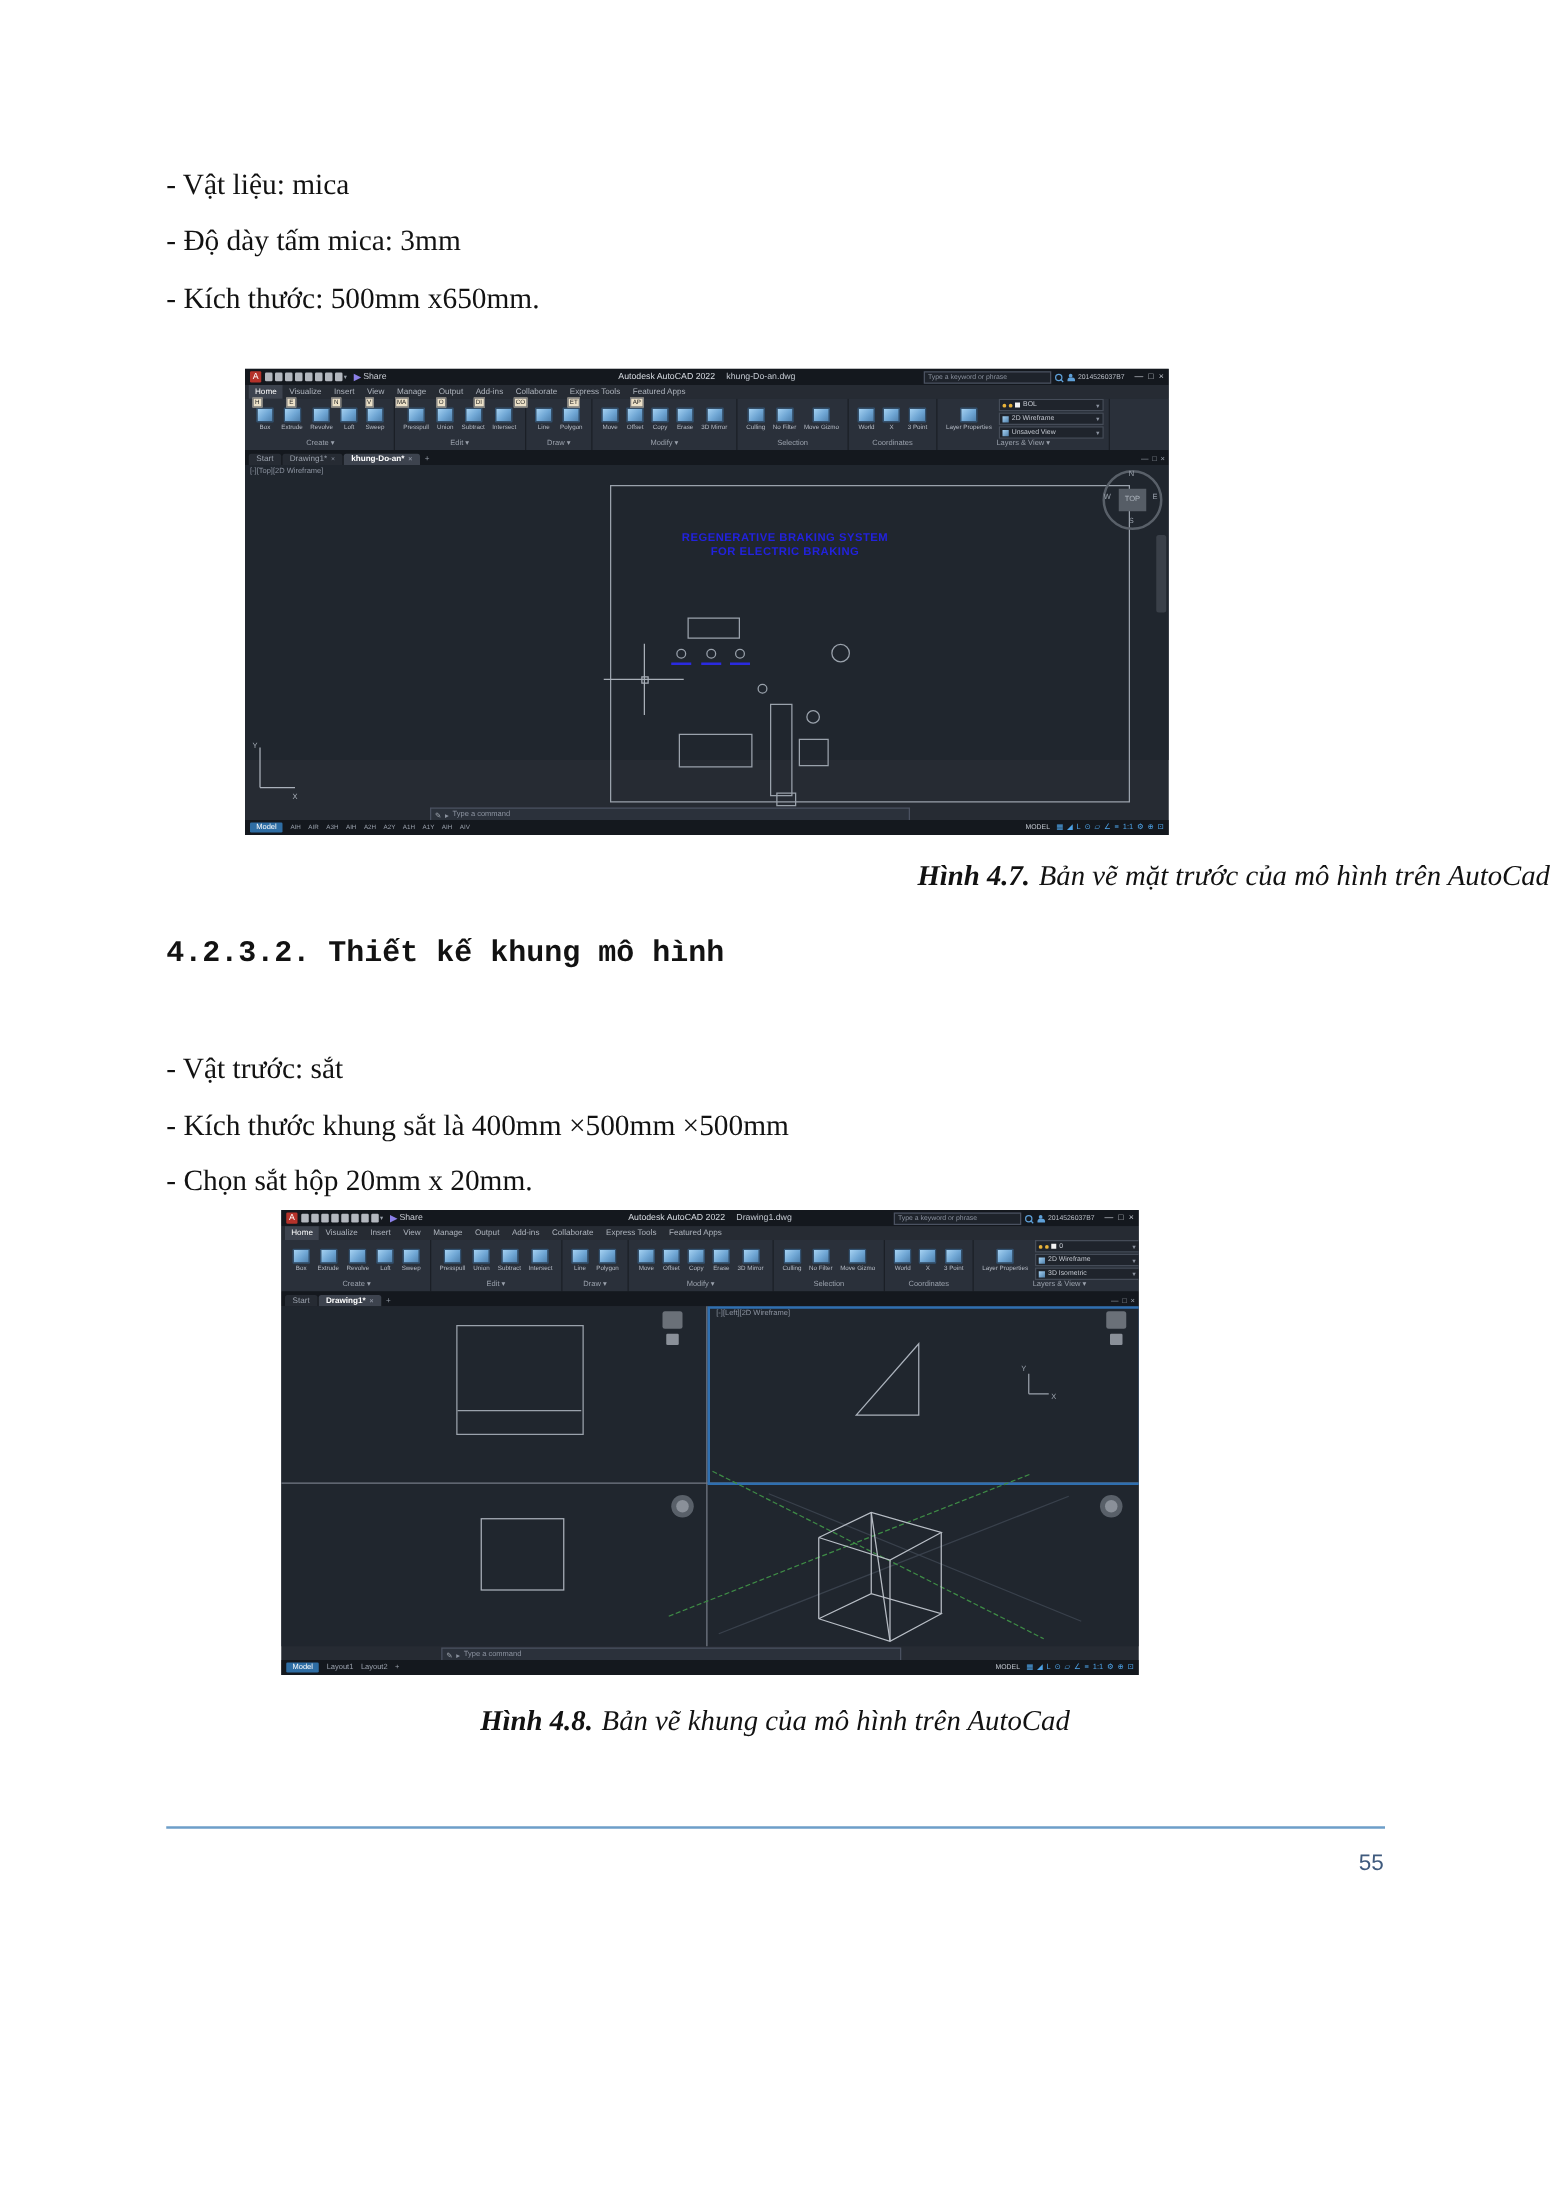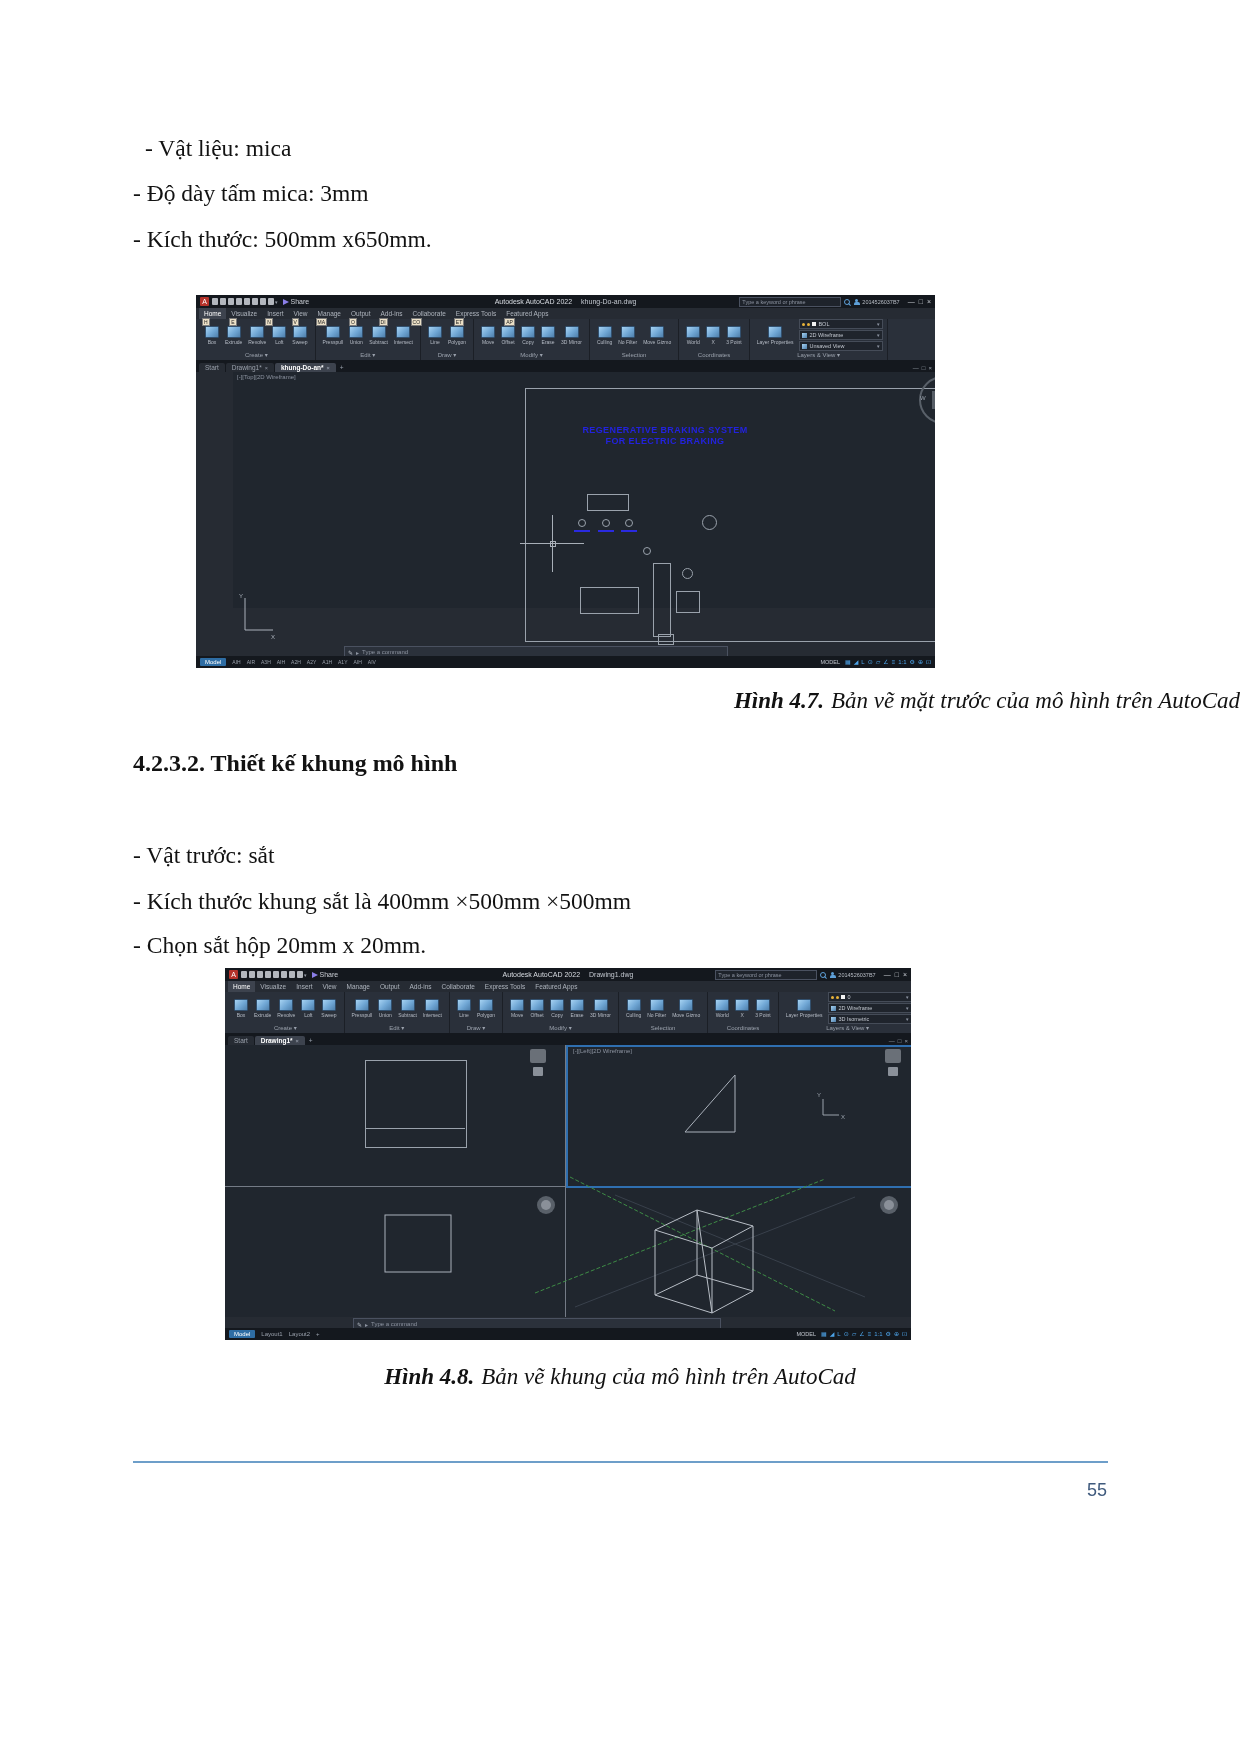--- a/index.html
+++ b/index.html
@@ -1,19 +1,19 @@
 <!DOCTYPE html>
 <html><head>
 <meta charset="utf-8">
 <style>
   html,body{margin:0;padding:0;background:#888;}
   .page{position:relative;width:1240px;height:1754px;background:#ffffff;margin:0 auto;
         font-family:"Liberation Serif",serif;color:#121212;overflow:hidden;}
   .doc-line{position:absolute;left:133px;font-size:23.5px;white-space:nowrap;}
-  .doc-heading{position:absolute;left:133px;font-size:24px;font-weight:bold;white-space:nowrap;}
+  .doc-heading{position:absolute;left:133px;font-size:24px;font-weight:bold;white-space:nowrap;font-family:Liberation Mono, monospace;}
   .caption{position:absolute;left:0;width:1240px;text-align:center;font-size:23px;font-style:italic;}
   .caption .cap-label{font-weight:bold;margin-right:7px;}
   .footer-rule{position:absolute;left:133px;width:975px;height:2px;background:#6d9ec9;}
   .page-number{position:absolute;right:133px;font-size:18px;color:#3f5a7d;font-family:"Liberation Sans",sans-serif;}
 
   
   .acad{position:absolute;background:#262b33;font-family:"Liberation Sans",sans-serif;color:#c3c8d0;overflow:hidden;}
   .titlebar{position:absolute;left:0;right:0;top:0;height:13px;background:#14181e;display:flex;align-items:center;padding:0 4px;font-size:7px;}
   .appbtn{width:9px;height:9px;background:#b5322a;color:#fff;font-size:7px;line-height:9px;text-align:center;border-radius:1px;margin-right:3px;flex:0 0 auto;}
   .qat{display:flex;align-items:center;gap:2px;}
@@ -96,21 +96,21 @@
   .vcube-sub{position:absolute;width:10px;height:9px;background:#8a9099;border-radius:1px;}
   .vcube-disc{position:absolute;width:18px;height:18px;border-radius:50%;background:#596069;}
   .vcube-disc::after{content:"";position:absolute;left:4px;top:4px;width:10px;height:10px;border-radius:50%;background:#8a9099;}
   svg{position:absolute;left:0;top:0;}
 </style>
 </head>
 <body>
 
 <div class="page">
 
-  <div class="doc-line" style="top:135px;margin-left:12px;">- Vật liệu: mica</div>
+  <div class="doc-line" style="top:135px;">- Vật liệu: mica</div>
   <div class="doc-line" style="top:180px;">- Độ dày tấm mica: 3mm</div>
   <div class="doc-line" style="top:226px;">- Kích thước: 500mm x650mm.</div>
 
   <div class="acad acad1" style="left:196px;top:295px;width:739px;height:373px;">
     <div class="titlebar">
       <span class="appbtn">A</span>
       <span class="qat">
           <span class="qicon"></span>
           <span class="qicon"></span>
           <span class="qicon"></span>
@@ -344,21 +344,21 @@
             <span class="x">×</span>
           </span>
         </span>
       <span class="newtab">+</span>
       <span class="drawwinbtns">
           <span>—</span>
           <span>□</span>
           <span>×</span>
         </span>
     </div>
-    <div class="canvas" style="top:77px;height:236px;margin-left:37px;">
+    <div class="canvas" style="top:77px;height:236px;">
       <span class="vplabel" style="left:4px;top:2px;">[-][Top][2D Wireframe]</span>
 
       <div class="wire" style="left:292px;top:16px;width:414px;height:252px;"></div>
       <div class="cad-title" style="left:432px;top:53px;">REGENERATIVE BRAKING SYSTEM</div>
       <div class="cad-title" style="left:432px;top:64px;">FOR ELECTRIC BRAKING</div>
       <div class="wire" style="left:354px;top:122px;width:40px;height:15px;"></div>
       <div class="circ" style="left:345px;top:147px;width:6px;height:6px;"></div>
       <div class="circ" style="left:369px;top:147px;width:6px;height:6px;"></div>
       <div class="circ" style="left:392px;top:147px;width:6px;height:6px;"></div>
       <div class="bluebar" style="left:341px;top:158px;width:16px;"></div>

